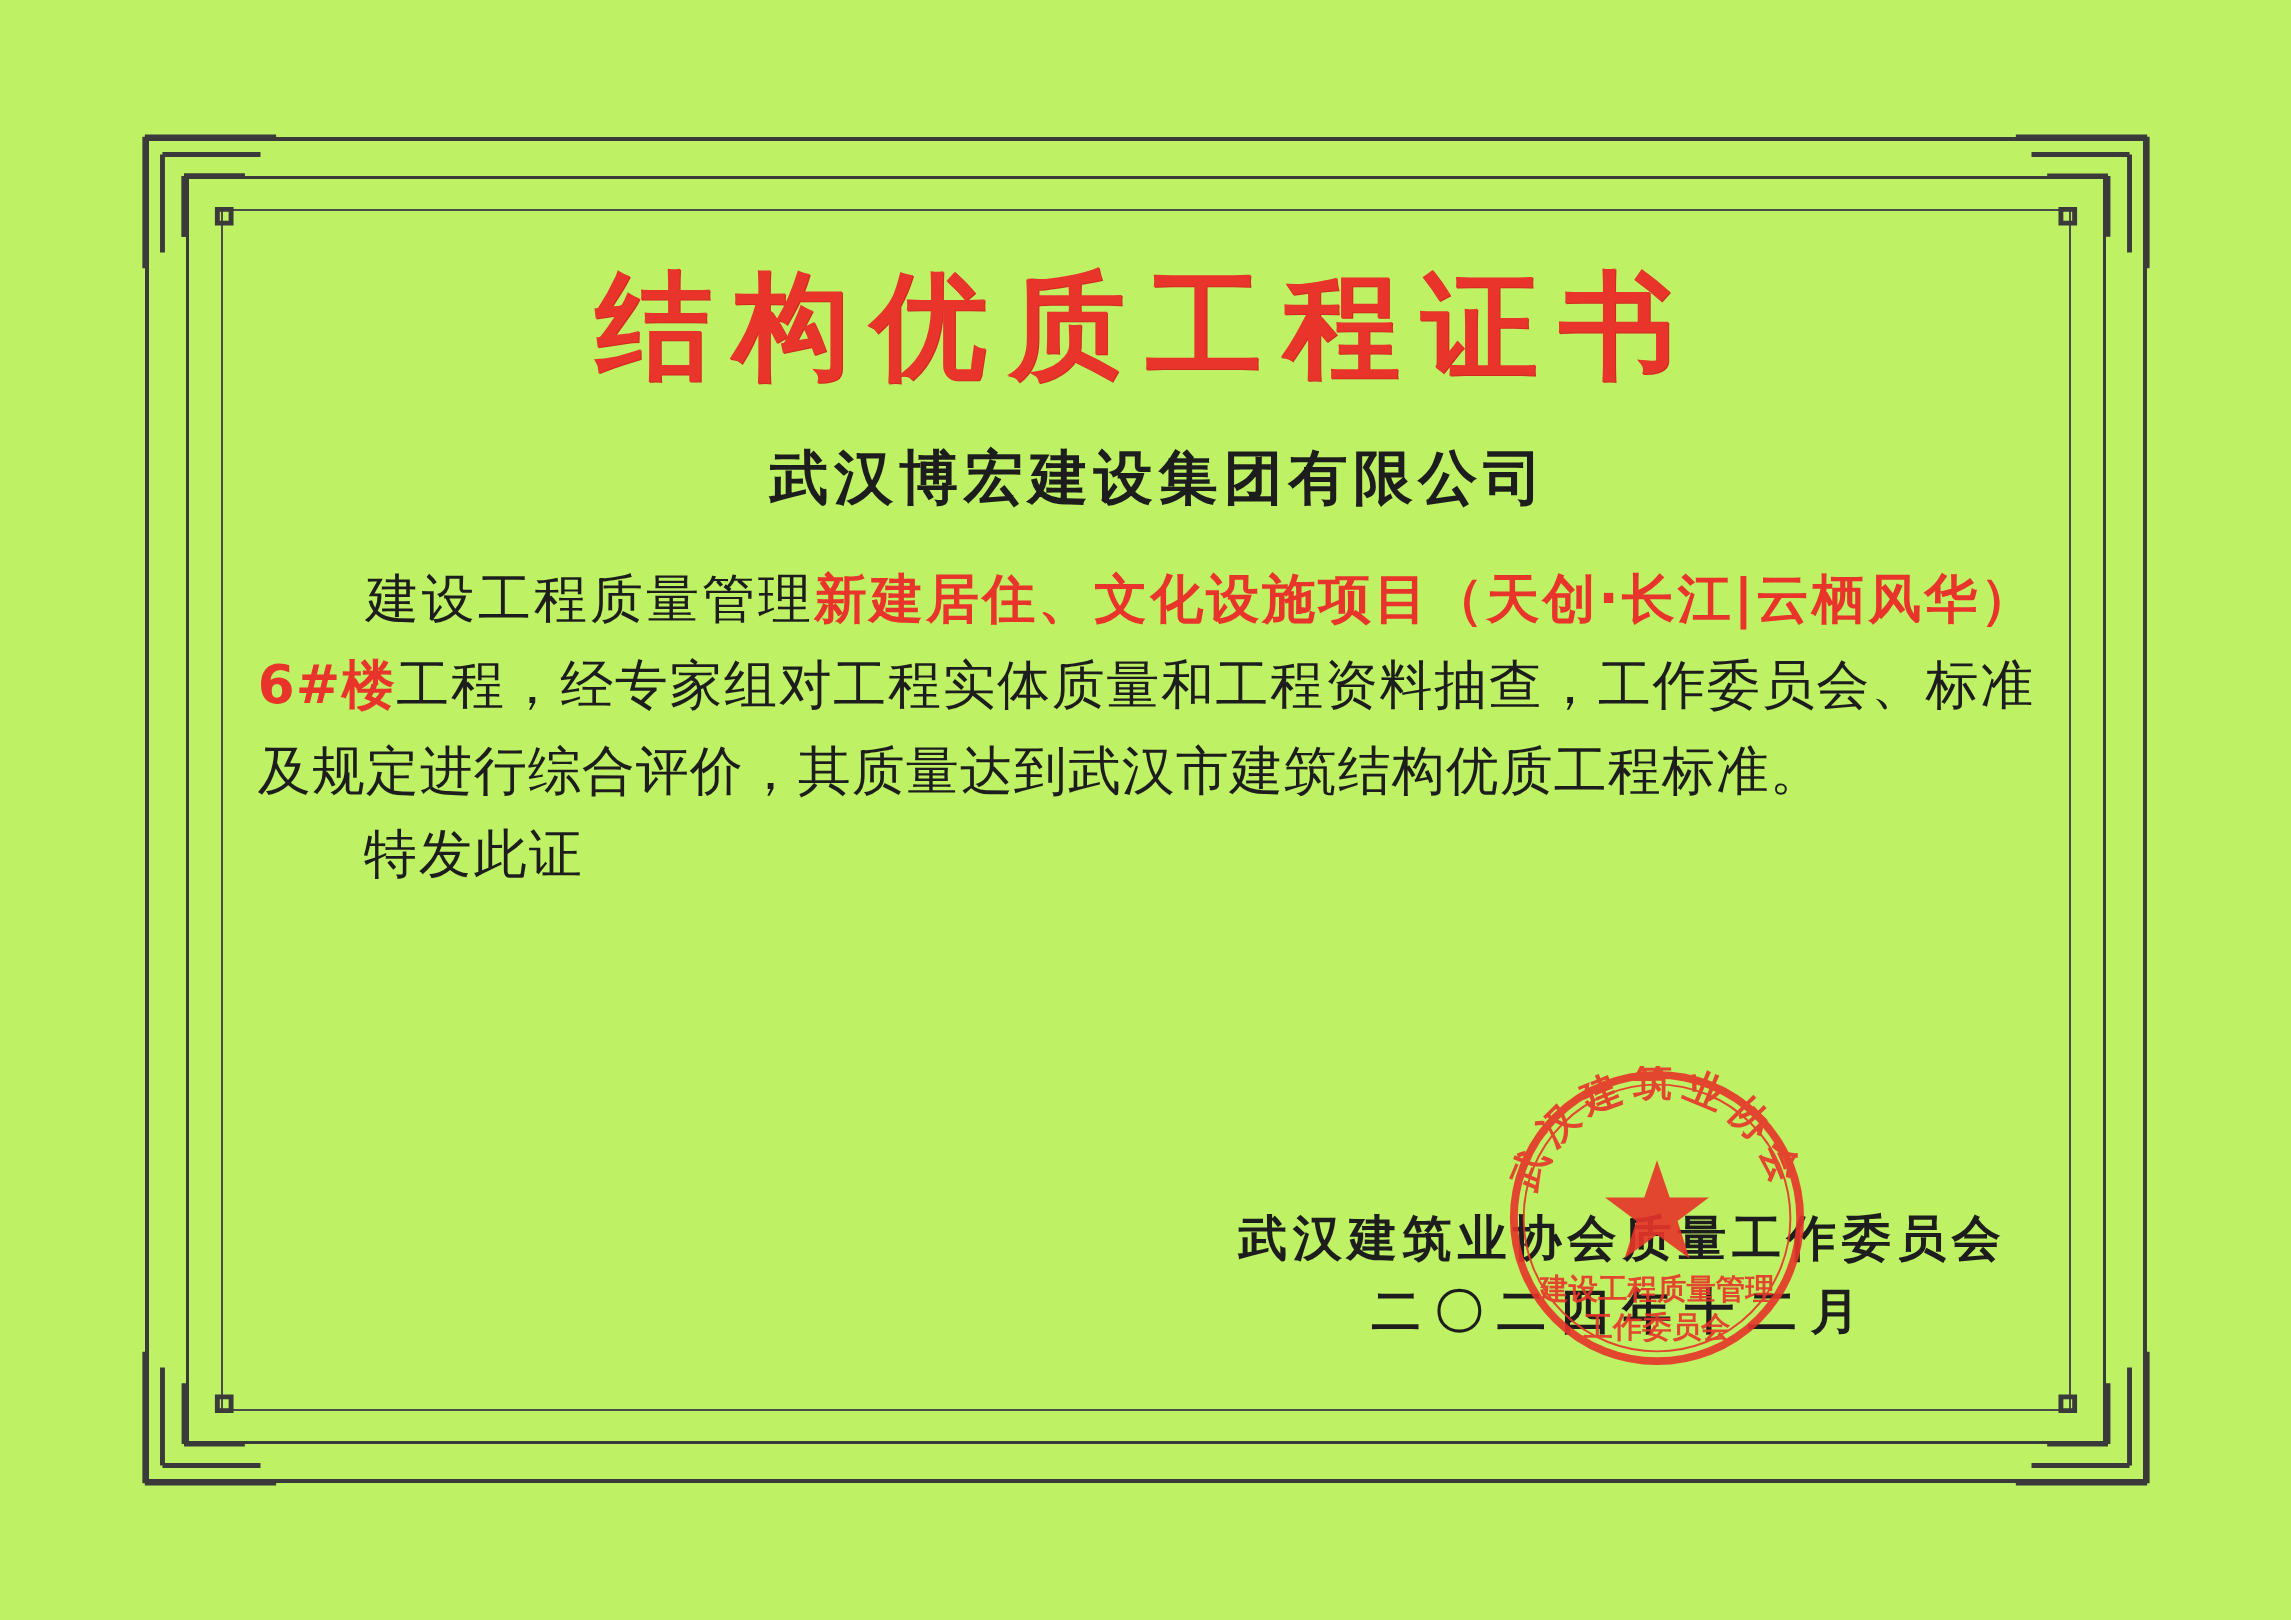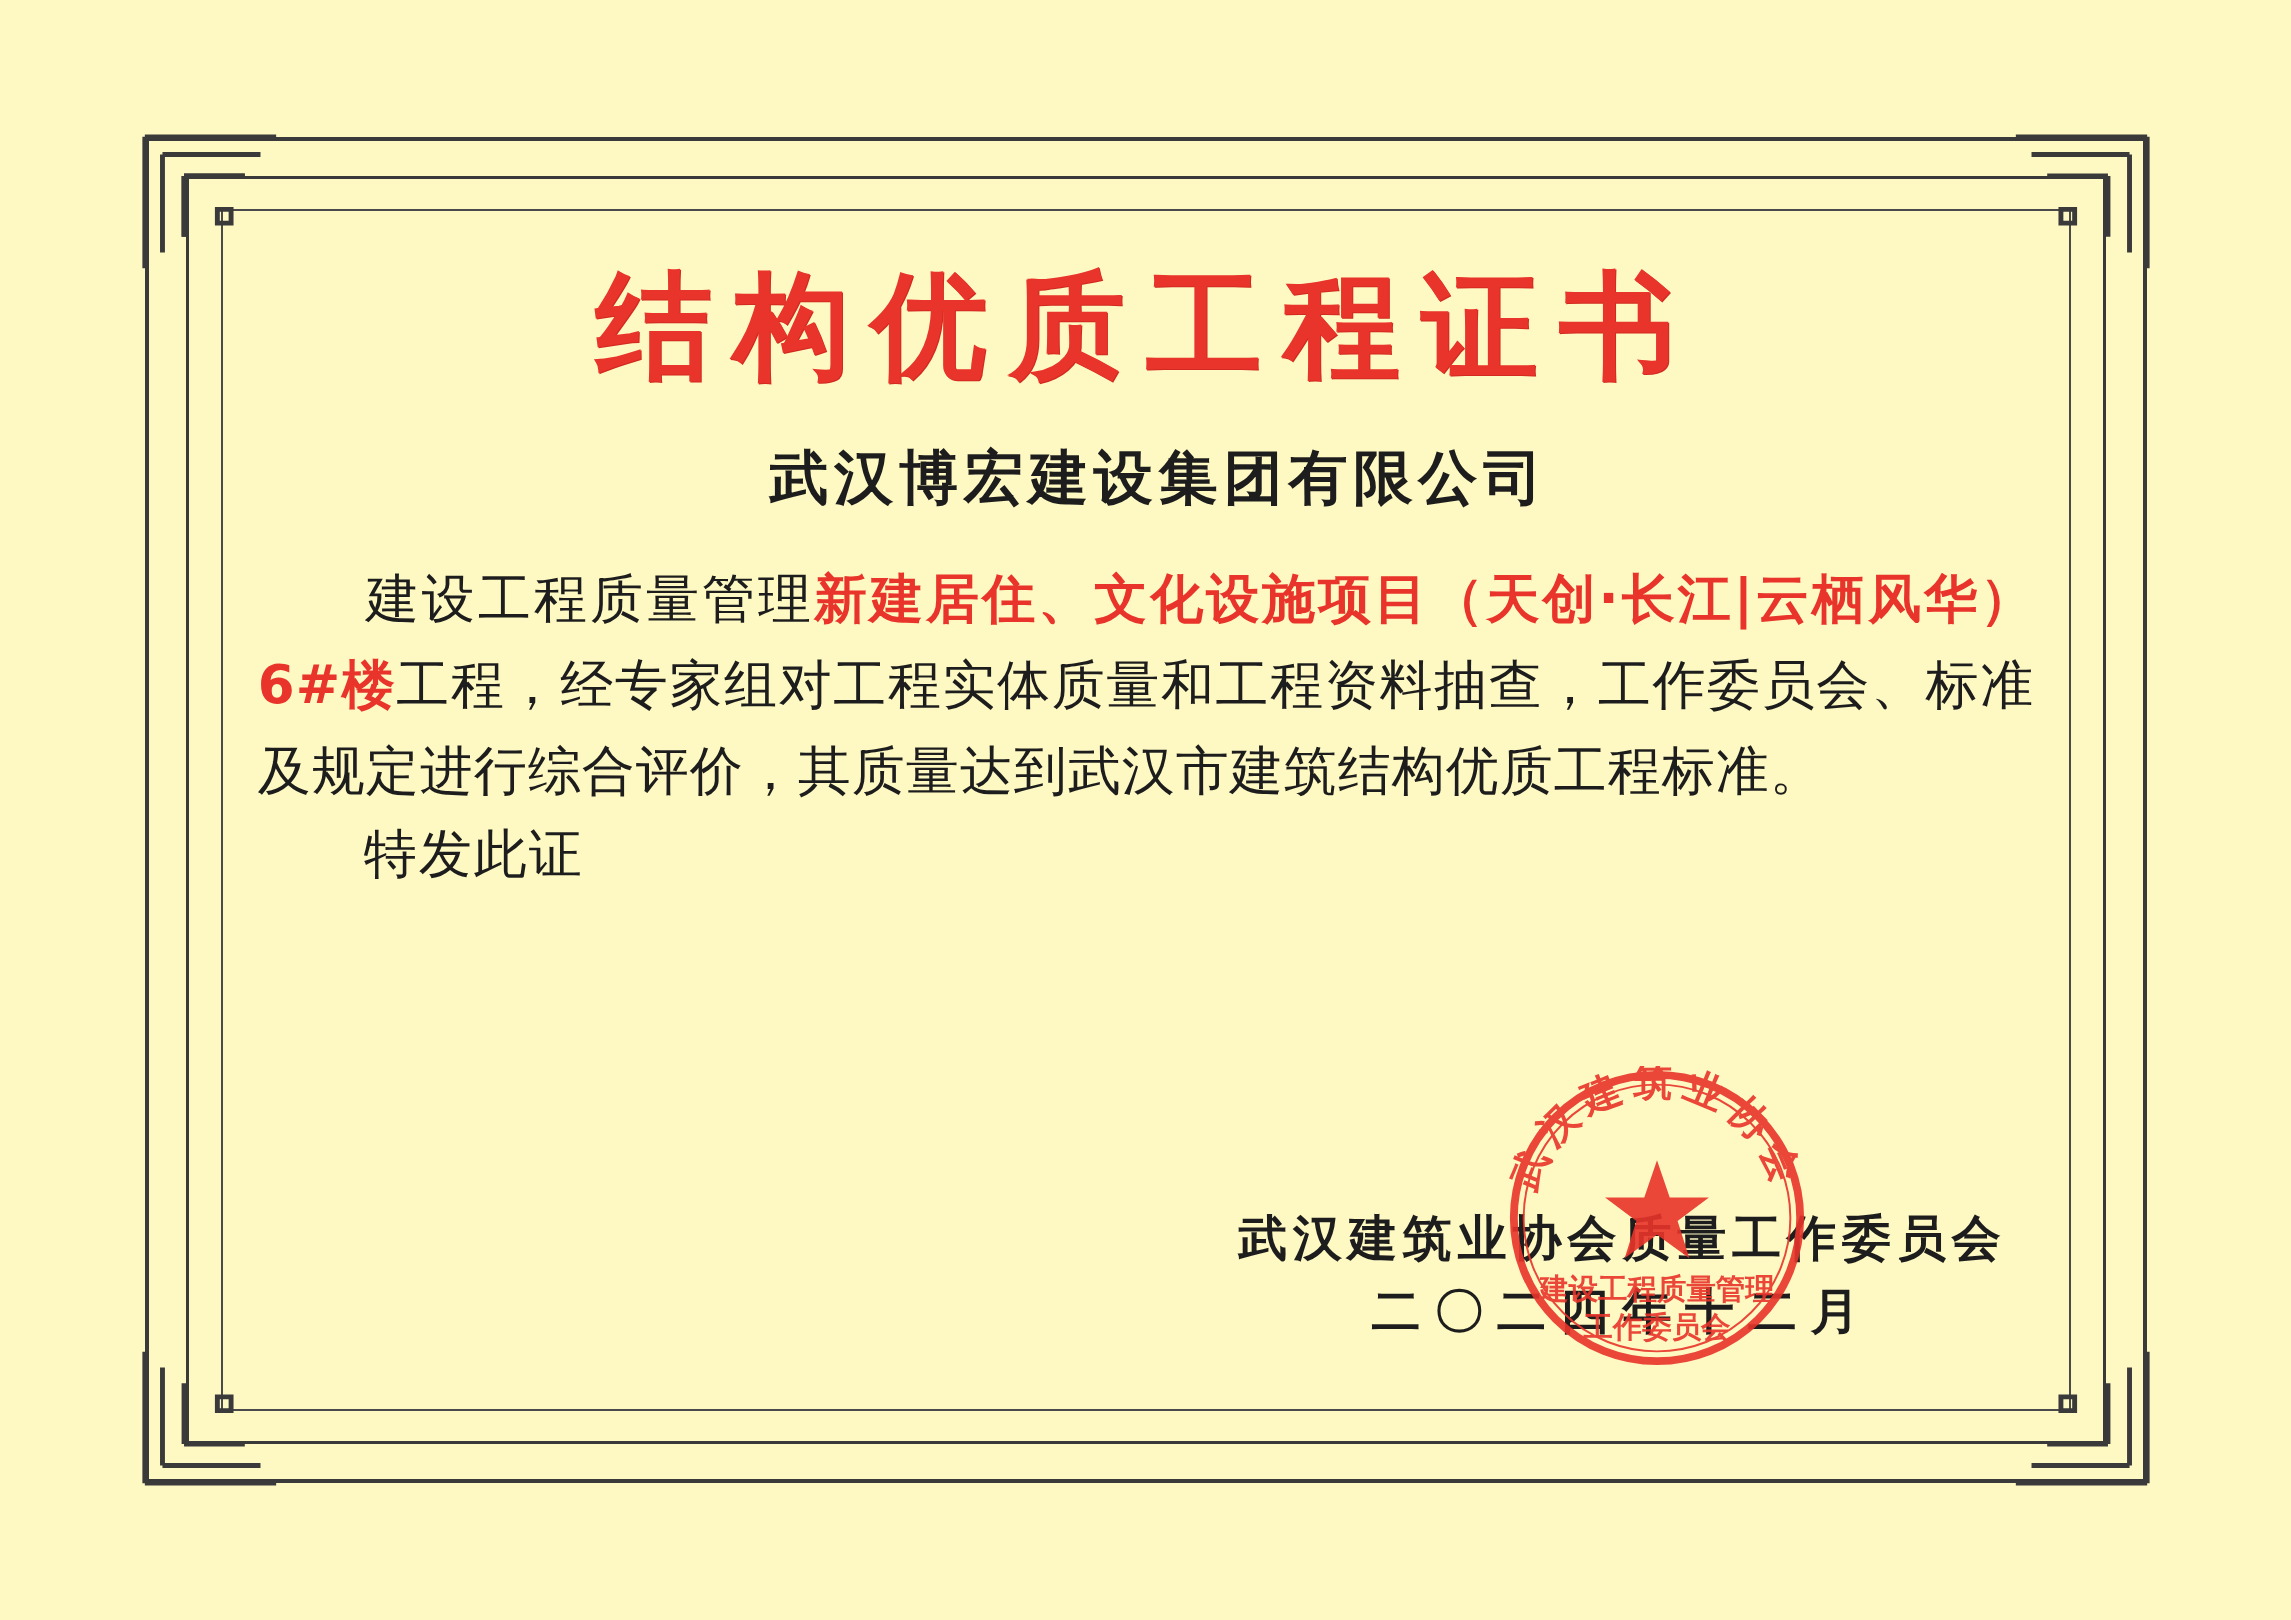--- a/index.html
+++ b/index.html
@@ -11,21 +11,21 @@
     width: 2292px;
     height: 1620px;
     font-family: "DejaVu Sans", sans-serif;
     overflow: hidden;
   }
 
   .certificate {
     position: relative;
     width: 2292px;
     height: 1620px;
-    background: #fef9c3;
+    background: #bef264;
   }
   .frame-outer {
     position: absolute;
     left: 145px;
     top: 137px;
     right: 145px;
     bottom: 137px;
     border: 4.9px solid #3a3a3a;
   }
   .frame-inner {

